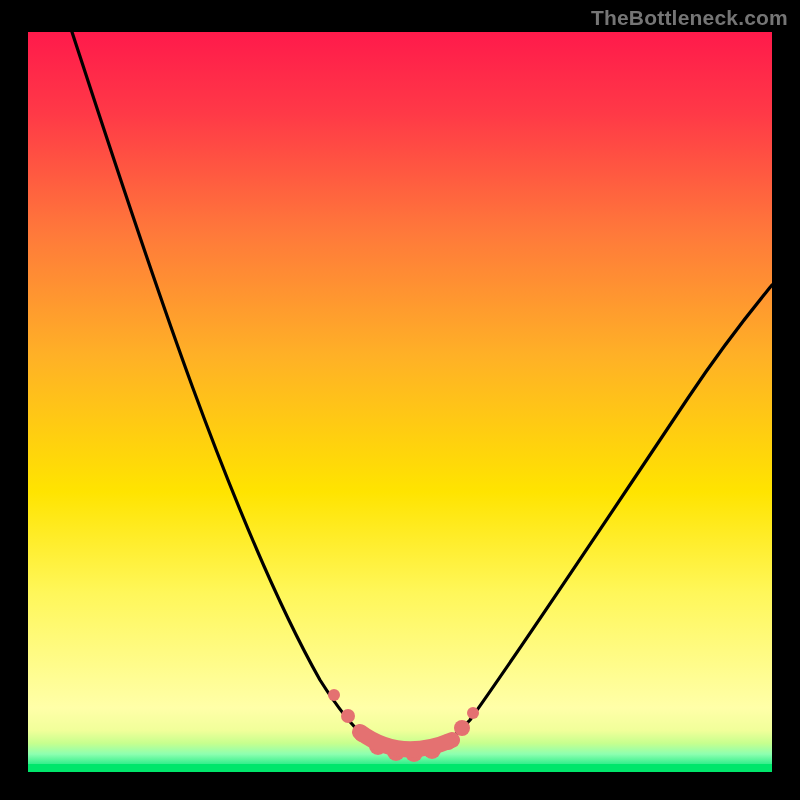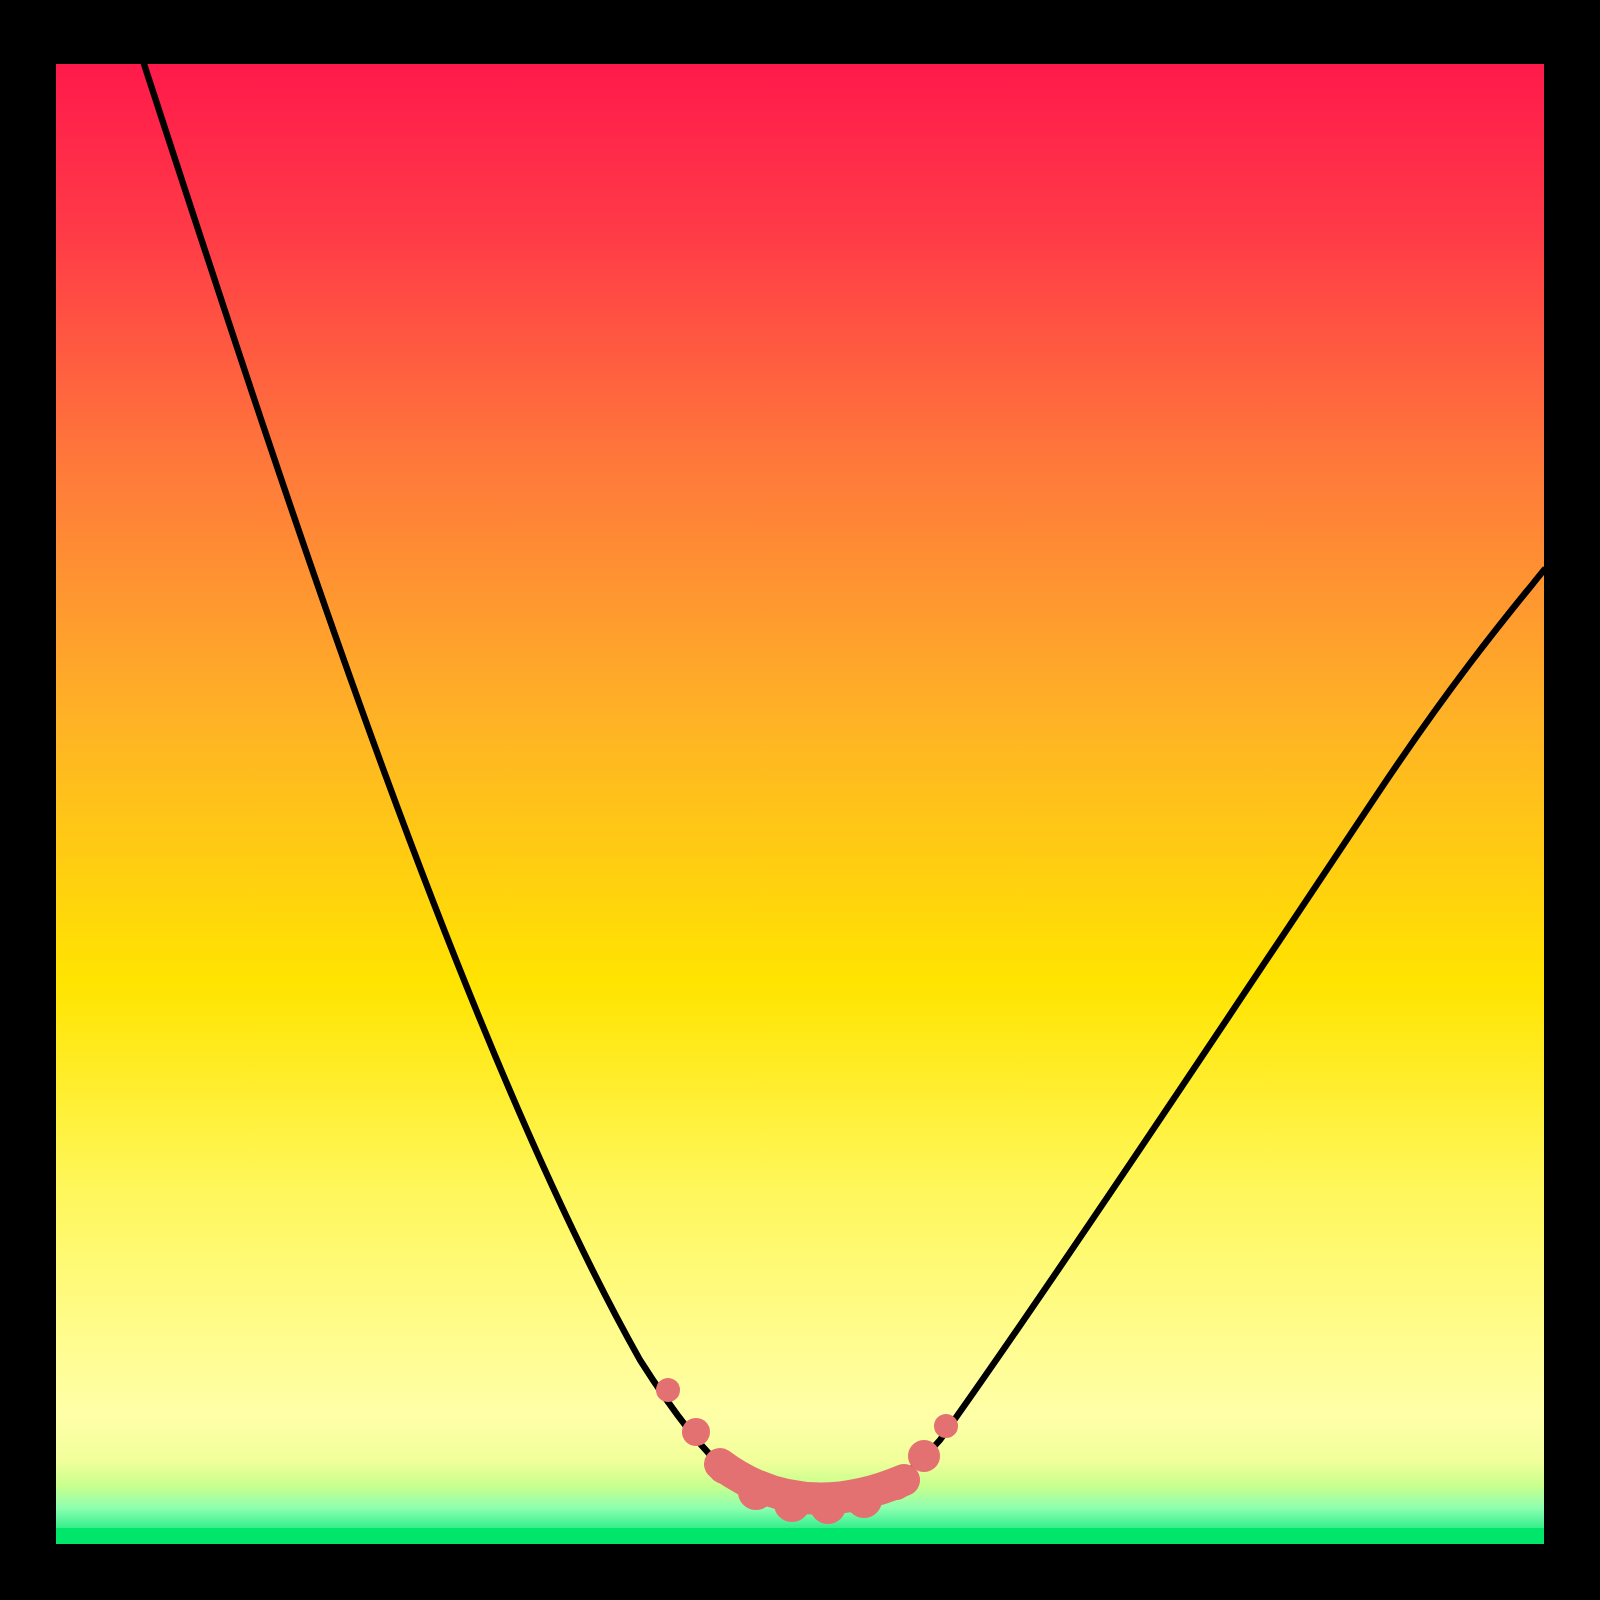--- a/index.html
+++ b/index.html
@@ -86,13 +86,14 @@
         <circle cx="448" cy="742" r="8"></circle>
         <circle cx="462" cy="728" r="8"></circle>
         <circle cx="473" cy="713" r="6"></circle>
 
         <path d="M 360 732
                  Q 400 762, 452 740" fill="none" stroke="#e47171" stroke-width="16" stroke-linecap="round"></path>
       </g>
     </g>
   </svg>
 
+  <div class="watermark">TheBottleneck.com</div>
 </div>
 
 </body></html>

